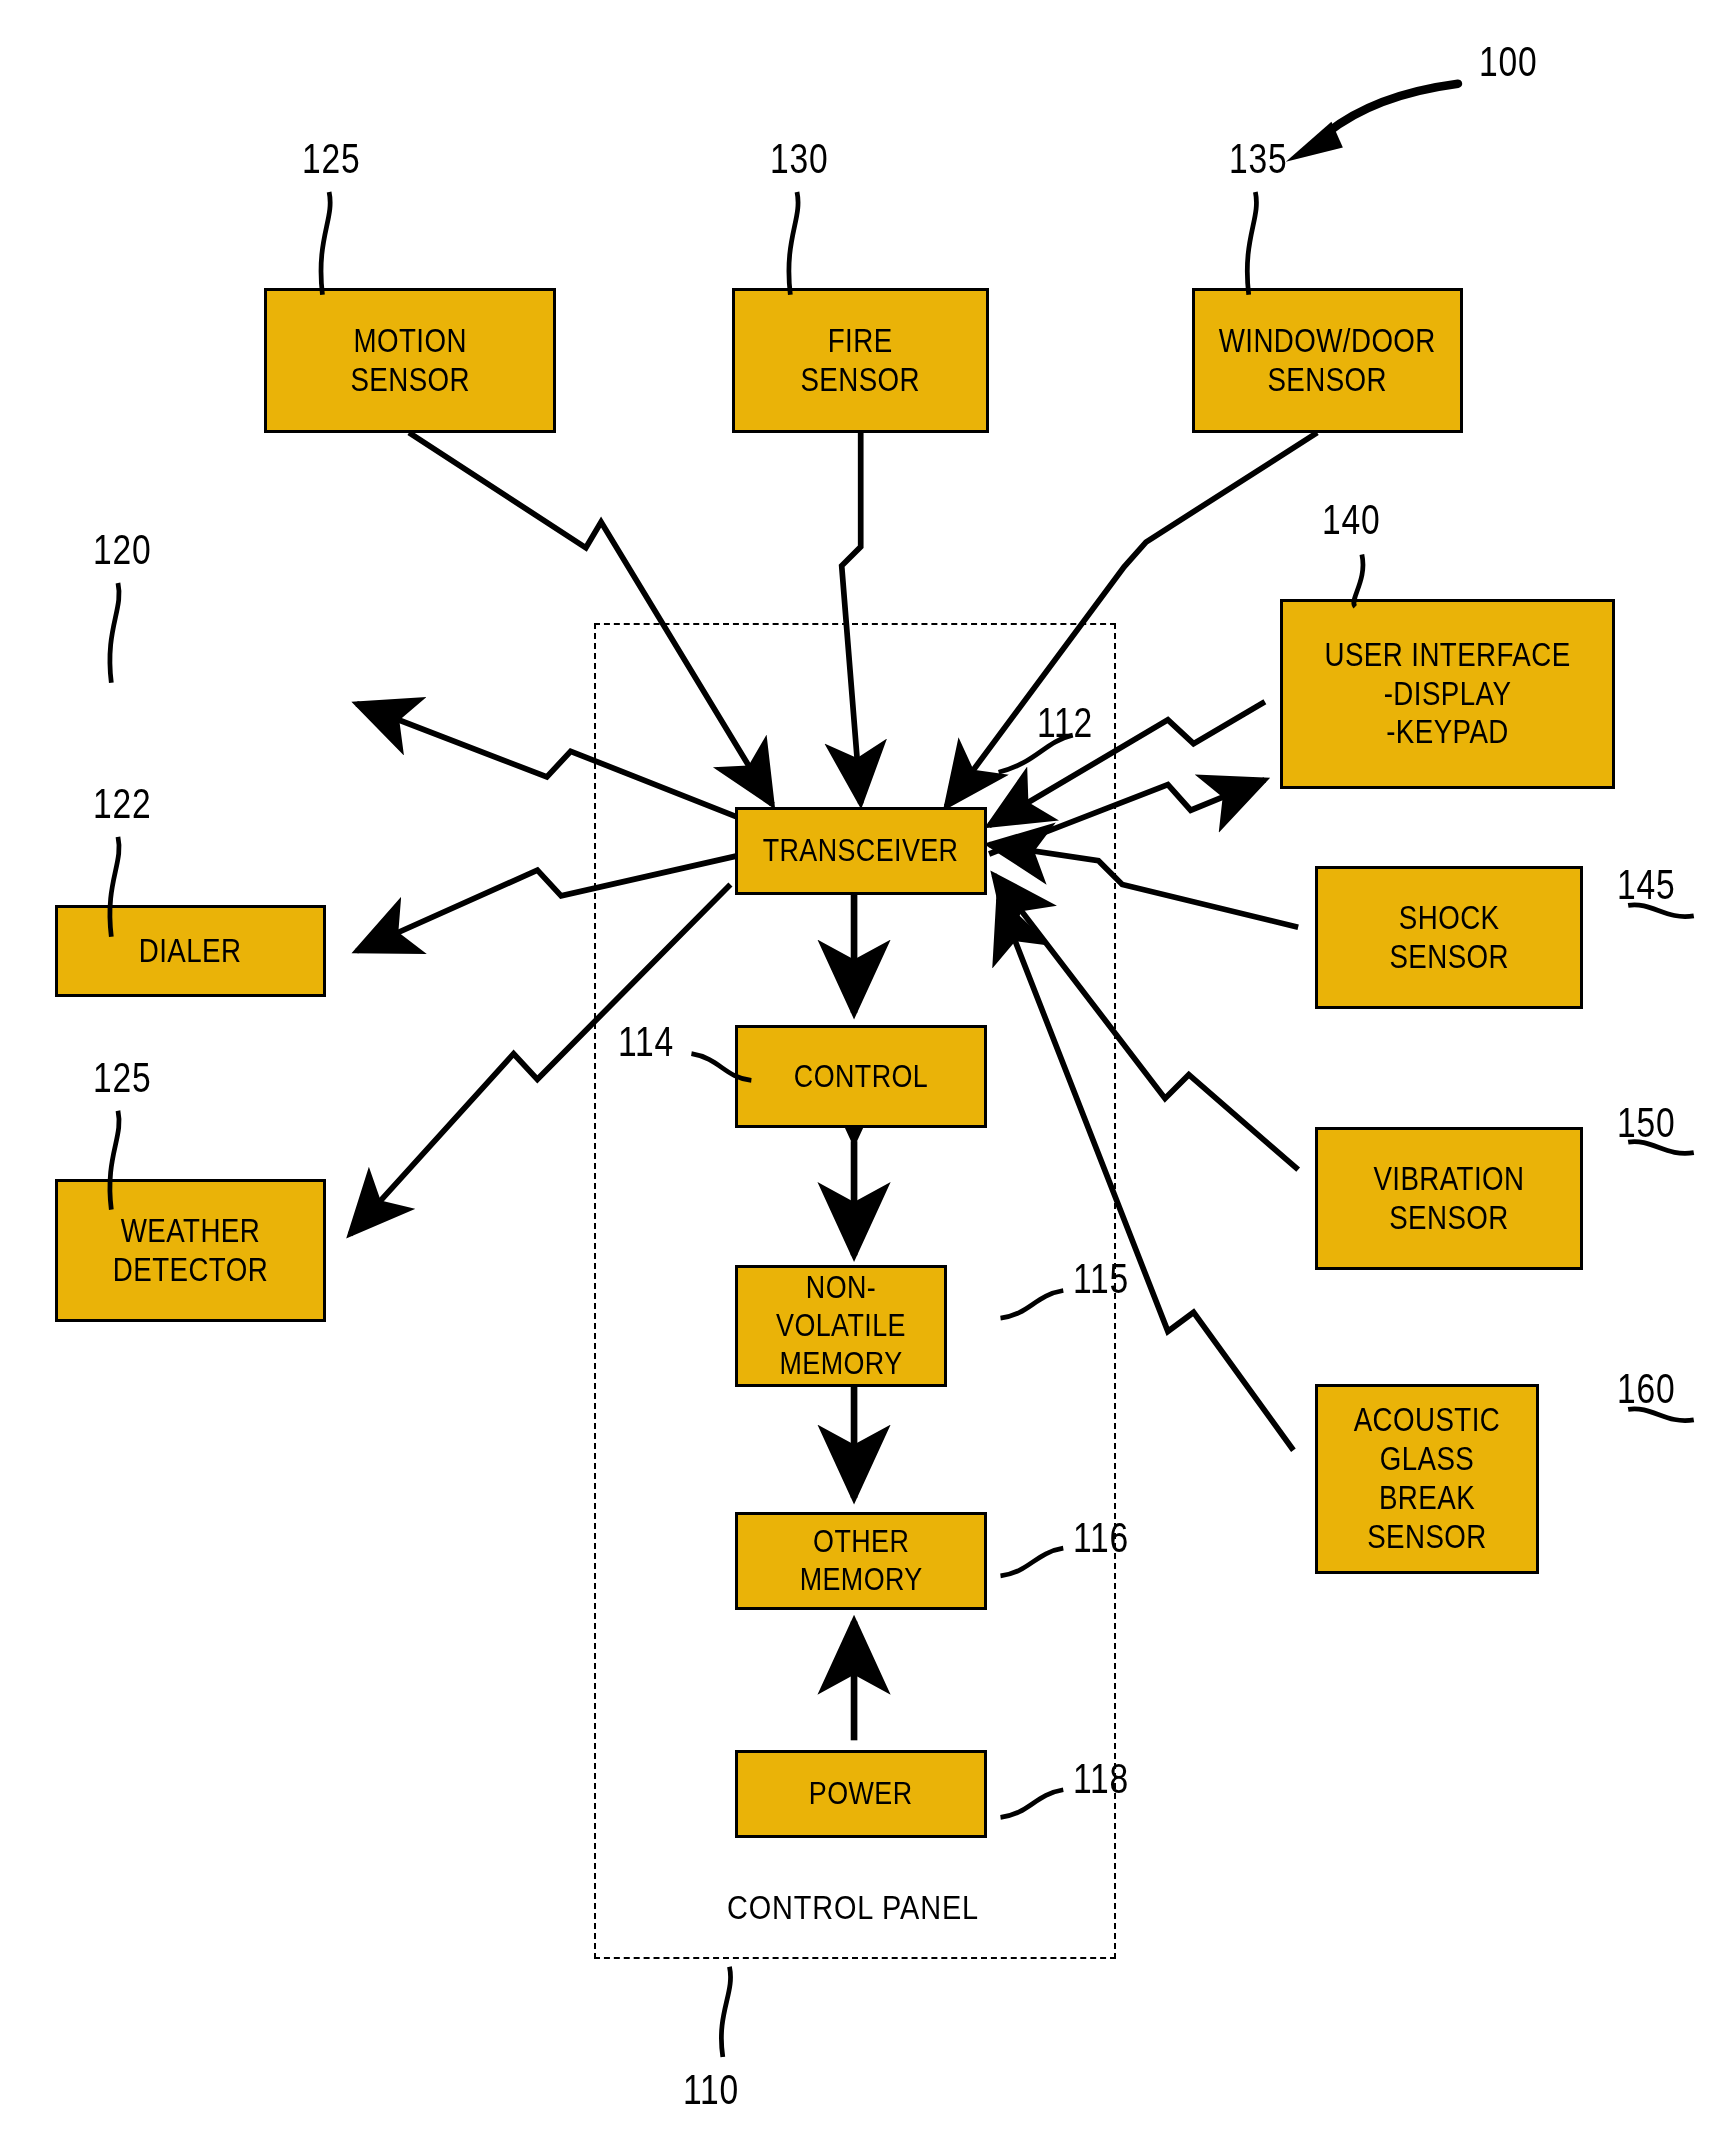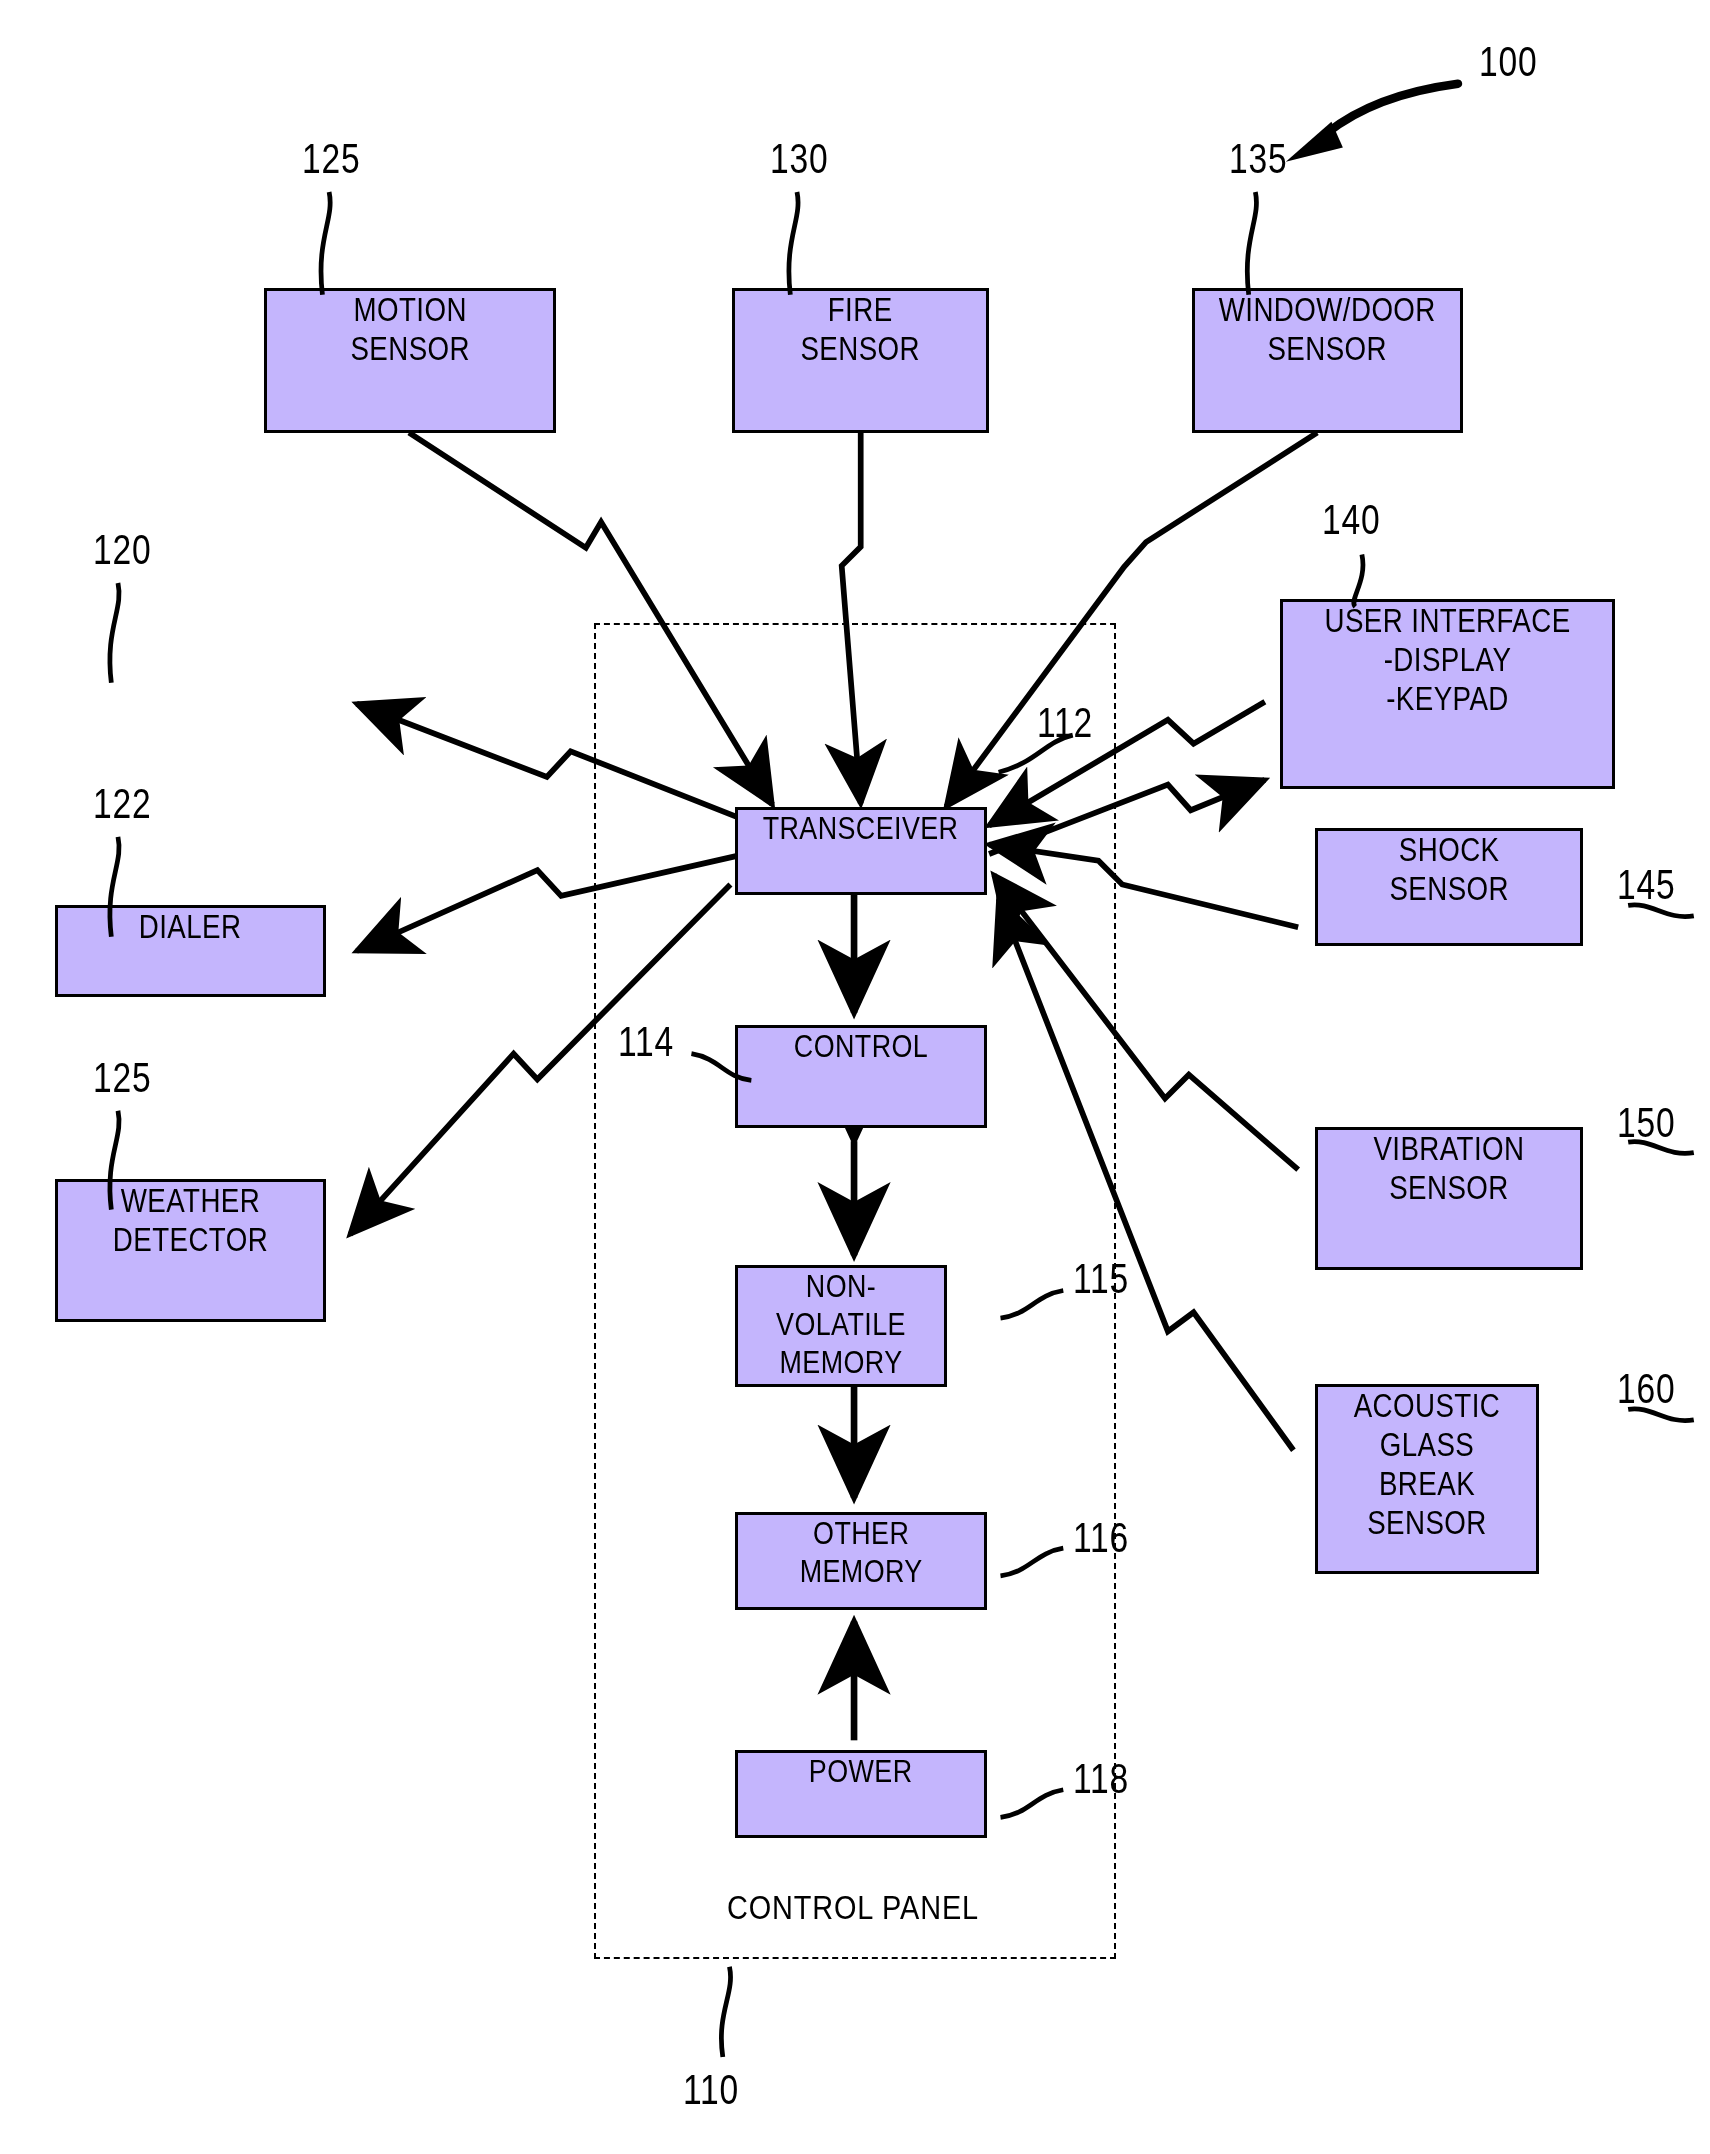--- a/index.html
+++ b/index.html
@@ -13,22 +13,23 @@
     height: 2154px;
     background: #ffffff;
     font-family: "Liberation Sans", sans-serif;
     overflow: hidden;
   }
   
   .node {
     position: absolute;
     box-sizing: border-box;
     border: 3.8px solid #000;
-    background: #c4b5fd;
+    background: #eab308;
     display: flex;
+    align-items: center;
     justify-content: center;
     z-index: 5;
   }
   .node .label {
     text-align: center;
     color: #000;
     font-family: "Liberation Sans", sans-serif;
     font-weight: 400;
     letter-spacing: 0.5px;
     line-height: 1.18;
@@ -194,21 +195,21 @@
   </div>
   <div class="ref" style="left:93px; top:1054px;">125</div>
 
   <div class="node big" style="left:1280px; top:599px; width:335px; height:190px;">
     <span class="label">USER INTERFACE
 -DISPLAY
 -KEYPAD</span>
   </div>
   <div class="ref" style="left:1322px; top:496px;">140</div>
 
-  <div class="node big" style="left:1315px; top:828px; width:268px; height:118px;">
+  <div class="node big" style="left:1315px; top:866px; width:268px; height:143px;">
     <span class="label">SHOCK
 SENSOR</span>
   </div>
   <div class="ref" style="left:1617px; top:861px;">145</div>
 
   <div class="node big" style="left:1315px; top:1127px; width:268px; height:143px;">
     <span class="label">VIBRATION
 SENSOR</span>
   </div>
   <div class="ref" style="left:1617px; top:1099px;">150</div>

